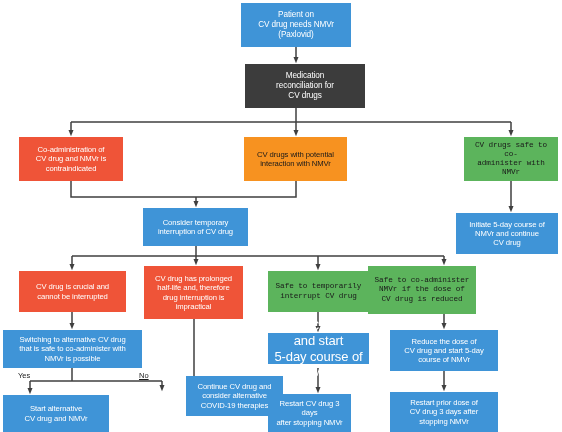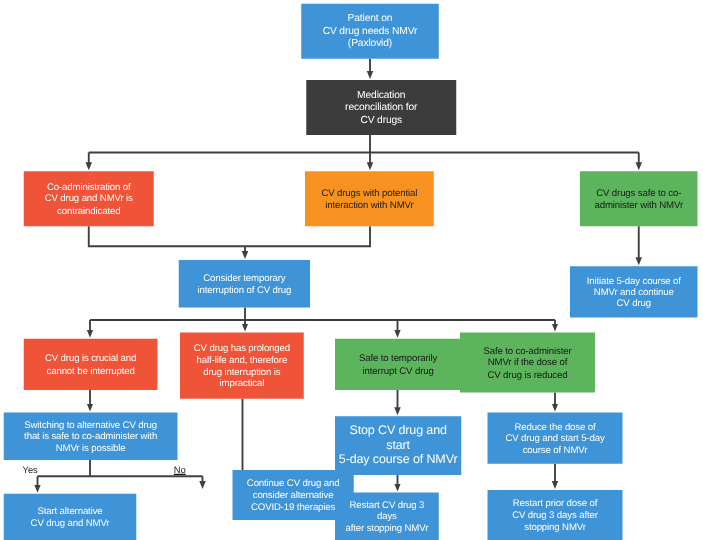--- a/index.html
+++ b/index.html
@@ -34,21 +34,21 @@
     padding: 2px 3px;
     z-index: 2;
     white-space: pre-line;
     letter-spacing: -0.1px;
   }
   .node span { display: block; width: 100%; }
   .n-blue  { background: #3f94d7; color: #ffffff; }
   .n-dark  { background: #3c3c3c; color: #ffffff; }
   .n-red   { background: #ef5438; color: #ffffff; }
   .n-orange{ background: #f79220; color: #1a1a1a; }
-  .n-green { background: #5cb45c; color: #1a1a1a; }
+  .n-green { background: #5cb45c; color: #1a1a1a; font-family: Liberation Mono, monospace; }
   .edge-label {
     position: absolute;
     font-family: "Liberation Sans", sans-serif;
     font-size: 7.5px;
     color: #1a1a1a;
     z-index: 3;
     white-space: nowrap;
   }
 </style>
 </head>
@@ -140,21 +140,21 @@
 interrupt CV drug</span></div>
 
   <div class="node n-green" style="left: 368px; top: 266px; width: 108px; height: 48px; font-size: 7.7px;"><span>Safe to co-administer
 NMVr if the dose of
 CV drug is reduced</span></div>
 
   <div class="node n-blue" style="left: 3px; top: 330px; width: 139px; height: 38px; font-size: 7.7px;"><span>Switching to alternative CV drug
 that is safe to co-administer with
 NMVr is possible</span></div>
 
-  <div class="node n-blue" style="left: 268px; top: 333px; width: 101px; height: 47px; font-size: 10px;"><span>Stop CV drug and start
+  <div class="node n-blue" style="left: 268px; top: 333px; width: 101px; height: 31px; font-size: 13px;"><span>Stop CV drug and start
 5-day course of NMVr</span></div>
 
   <div class="node n-blue" style="left: 390px; top: 330px; width: 108px; height: 41px; font-size: 7.7px;"><span>Reduce the dose of
 CV drug and start 5-day
 course of NMVr</span></div>
 
   <div class="node n-blue" style="left: 3px; top: 395px; width: 106px; height: 37px; font-size: 7.7px;"><span>Start alternative
 CV drug and NMVr</span></div>
 
   <div class="node n-blue" style="left: 146px; top: 376px; width: 97px; height: 40px; font-size: 7.7px; margin-left: 40px;"><span>Continue CV drug and

